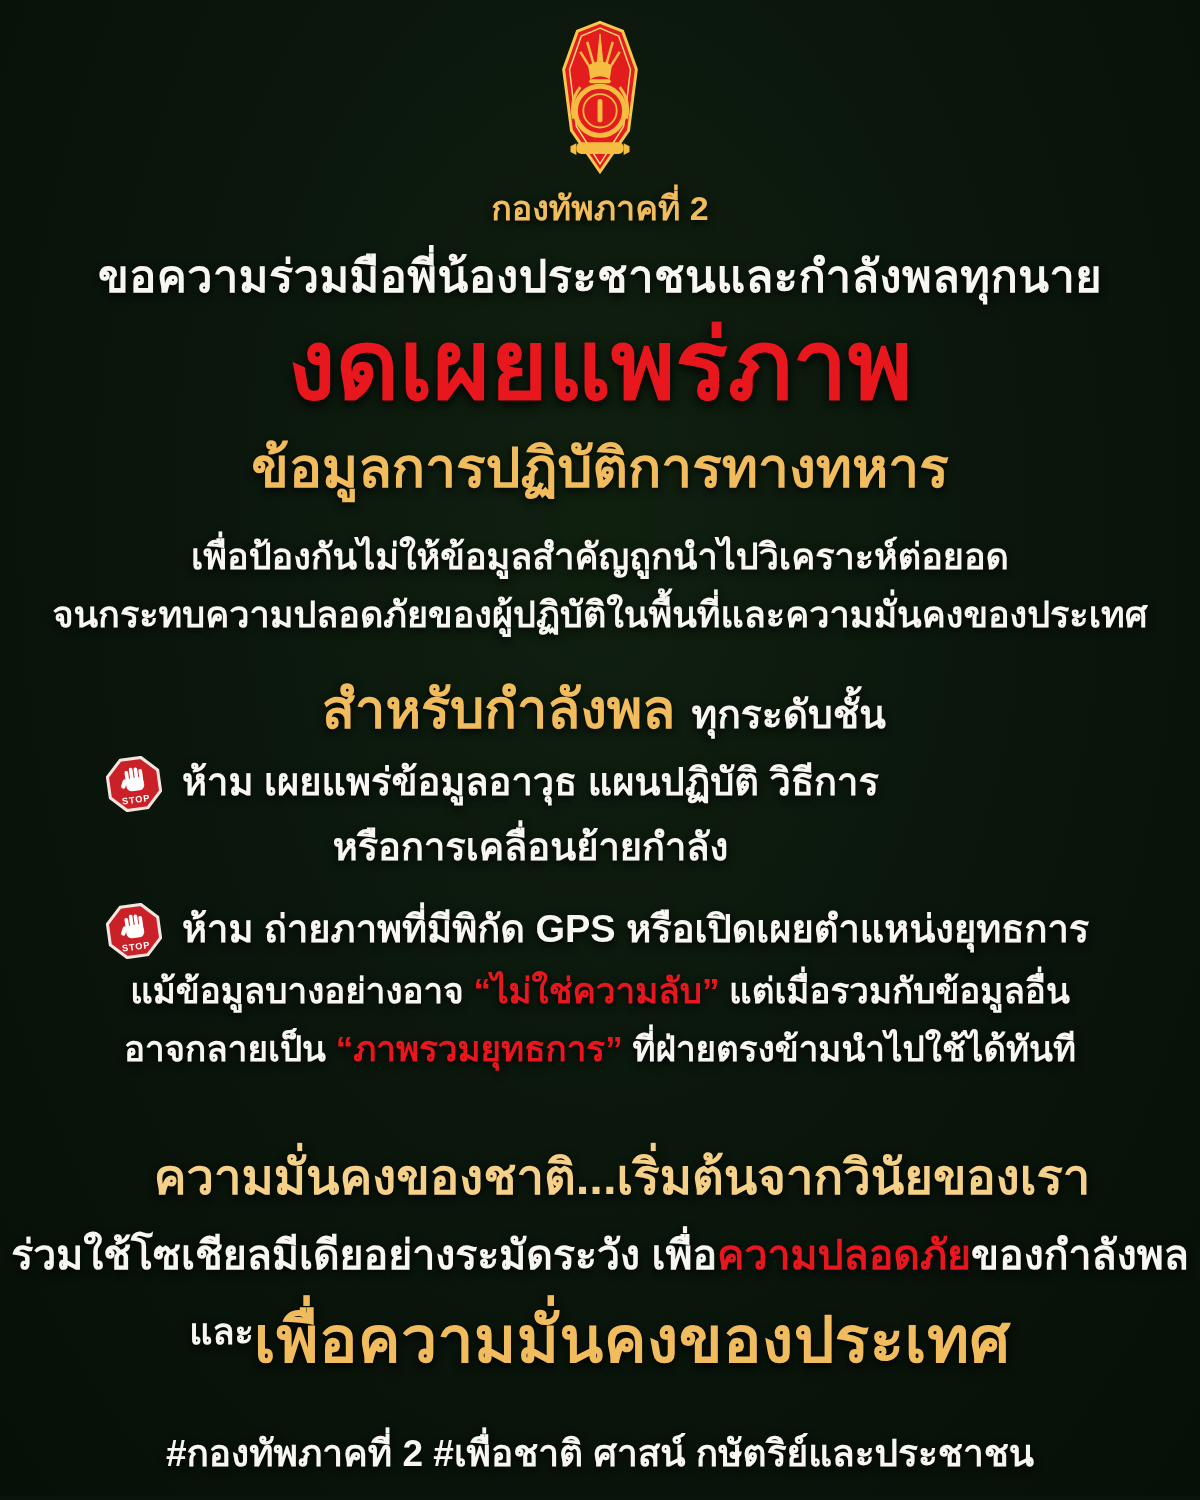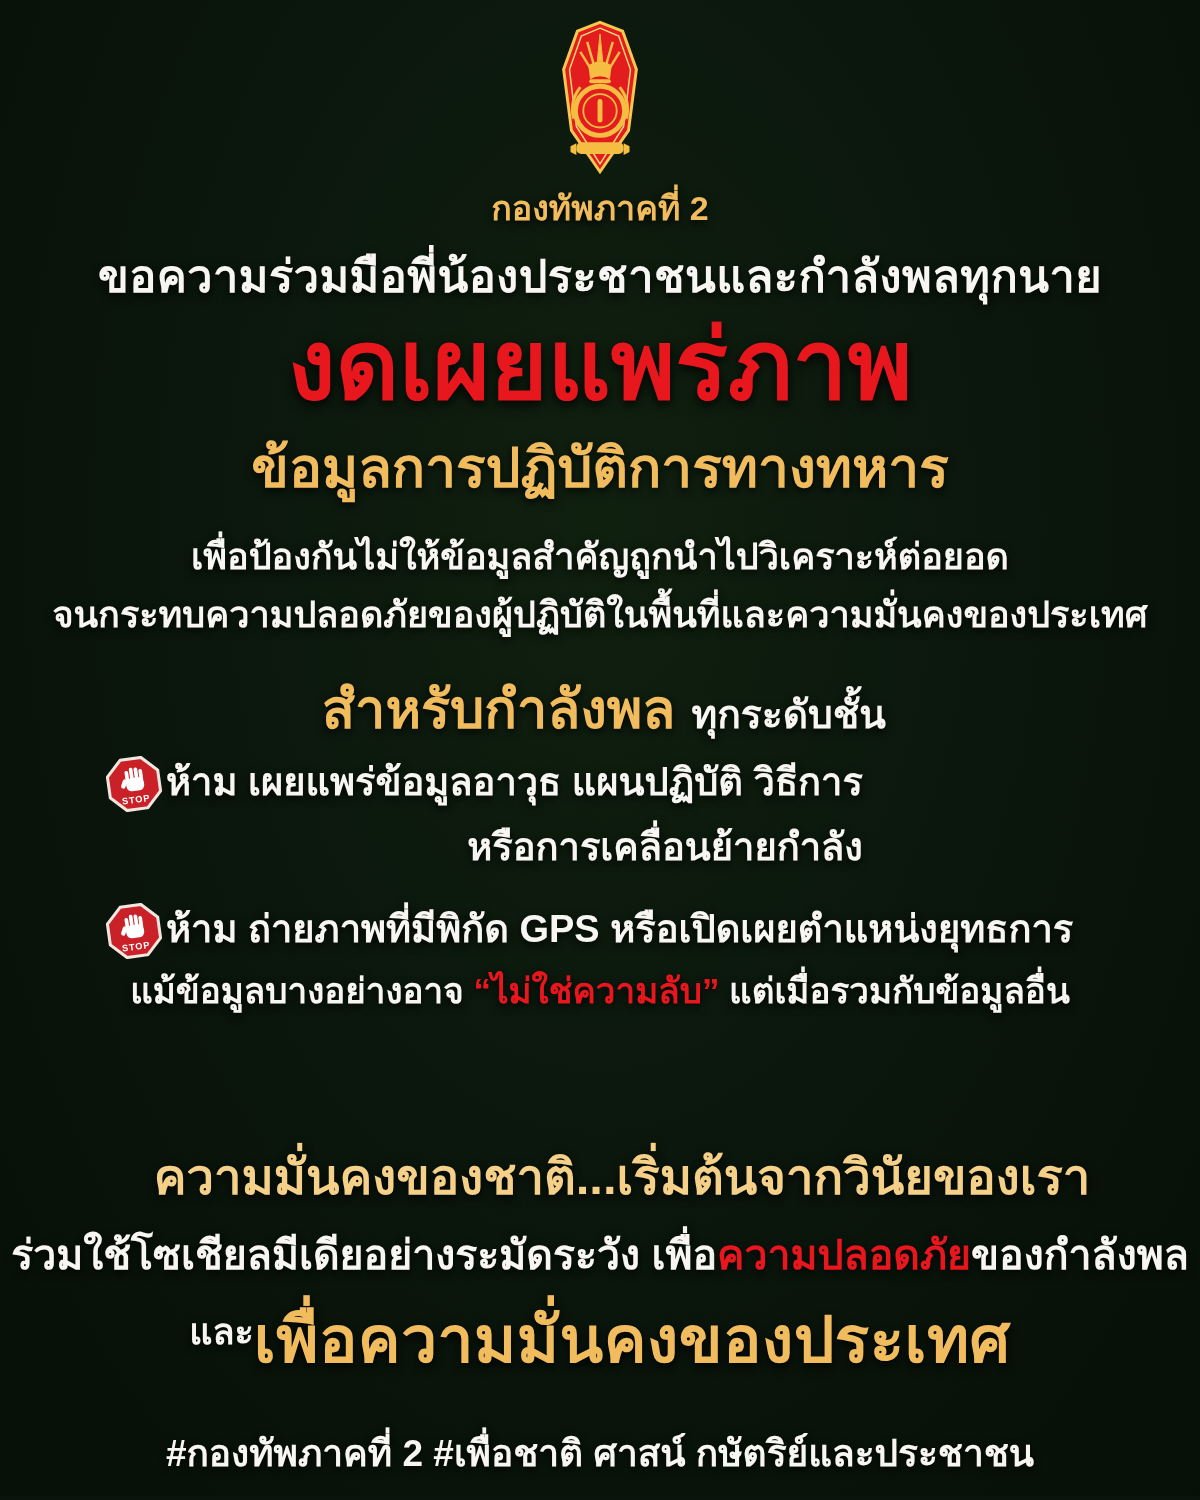--- a/index.html
+++ b/index.html
@@ -26,21 +26,21 @@
   .title-main{top:312px;font-size:98px;line-height:1.1;text-shadow:0 4px 12px rgba(0,0,0,.9);}
   .title-sub{top:424px;font-size:55px;}
   .purpose{top:528px;font-size:36px;line-height:1.6;}
   .section-title{top:666px;padding-left:8px;}
   .section-title .g{font-size:54px;vertical-align:baseline;}
   .section-title .w{font-size:39px;margin-left:16px;vertical-align:baseline;}
 
   .bullets{position:absolute;left:106px;right:55px;top:750px;}
   .bullet{display:flex;align-items:flex-start;margin-bottom:16px;}
   .stop-icon{flex:0 0 56px;width:56px;height:56px;margin-top:6px;}
-  .bullet-text{margin-left:4px;font-size:38px;line-height:1.72;text-align:right;}
+  .bullet-text{margin-left:20px;font-size:38px;line-height:1.72;text-align:center;}
   .bullet-text div:empty{display:none;}
 
   .note{top:962px;font-size:35px;line-height:1.65;}
   .slogan{top:1138px;font-size:49px;text-shadow:0 3px 10px rgba(0,0,0,.9);margin-left:44px;}
   .social{top:1222px;font-size:41px;}
   .closing{top:1288px;}
   .closing .small{font-size:36px;vertical-align:18px;}
   .closing .big{font-size:64px;letter-spacing:.5px;text-shadow:0 4px 10px rgba(0,0,0,.9);}
   .hashtags{top:1423px;font-size:37px;}
 </style>
@@ -131,20 +131,21 @@
       <div class="bullet-text bold white shadow">
         <div>ห้าม ถ่ายภาพที่มีพิกัด GPS หรือเปิดเผยตำแหน่งยุทธการ</div>
 
       </div>
     </div>
 
   </div>
 
   <div class="abs note bold white shadow">
     <div><span>แม้ข้อมูลบางอย่างอาจ </span><span class="red">“ไม่ใช่ความลับ”</span><span> แต่เมื่อรวมกับข้อมูลอื่น</span></div>
+    <div><span>อาจกลายเป็น </span><span class="red">“ภาพรวมยุทธการ”</span><span> ที่ฝ่ายตรงข้ามนำไปใช้ได้ทันที</span></div>
   </div>
 
   <div class="abs slogan bold lightgold">ความมั่นคงของชาติ...เริ่มต้นจากวินัยของเรา</div>
 
   <div class="abs social bold white shadow"><span>ร่วมใช้โซเชียลมีเดียอย่างระมัดระวัง เพื่อ</span><span class="red">ความปลอดภัย</span><span>ของกำลังพล</span></div>
 
   <div class="abs closing bold">
     <span class="small white shadow">และ</span><span class="big gold">เพื่อความมั่นคงของประเทศ</span>
   </div>
 

